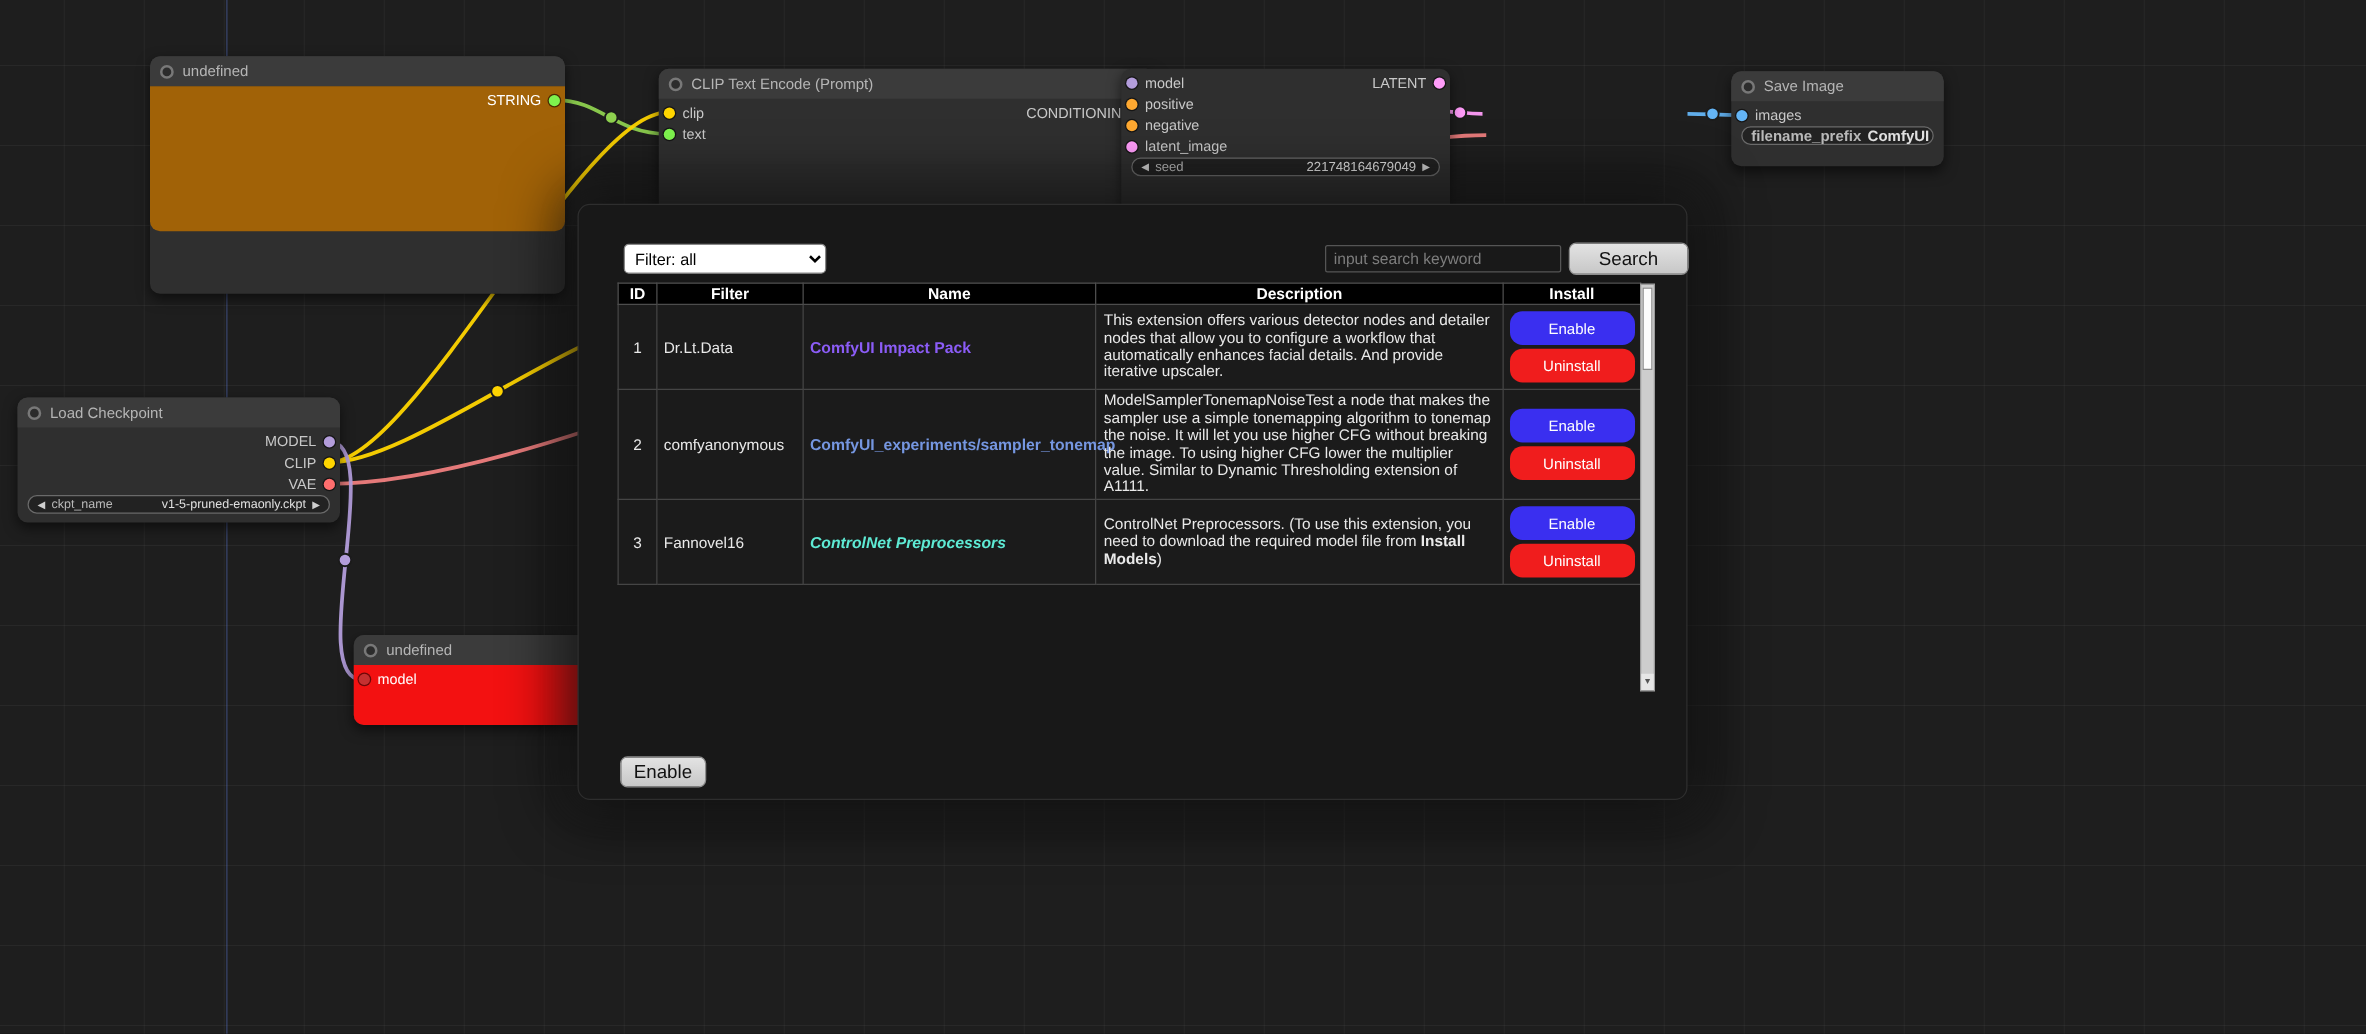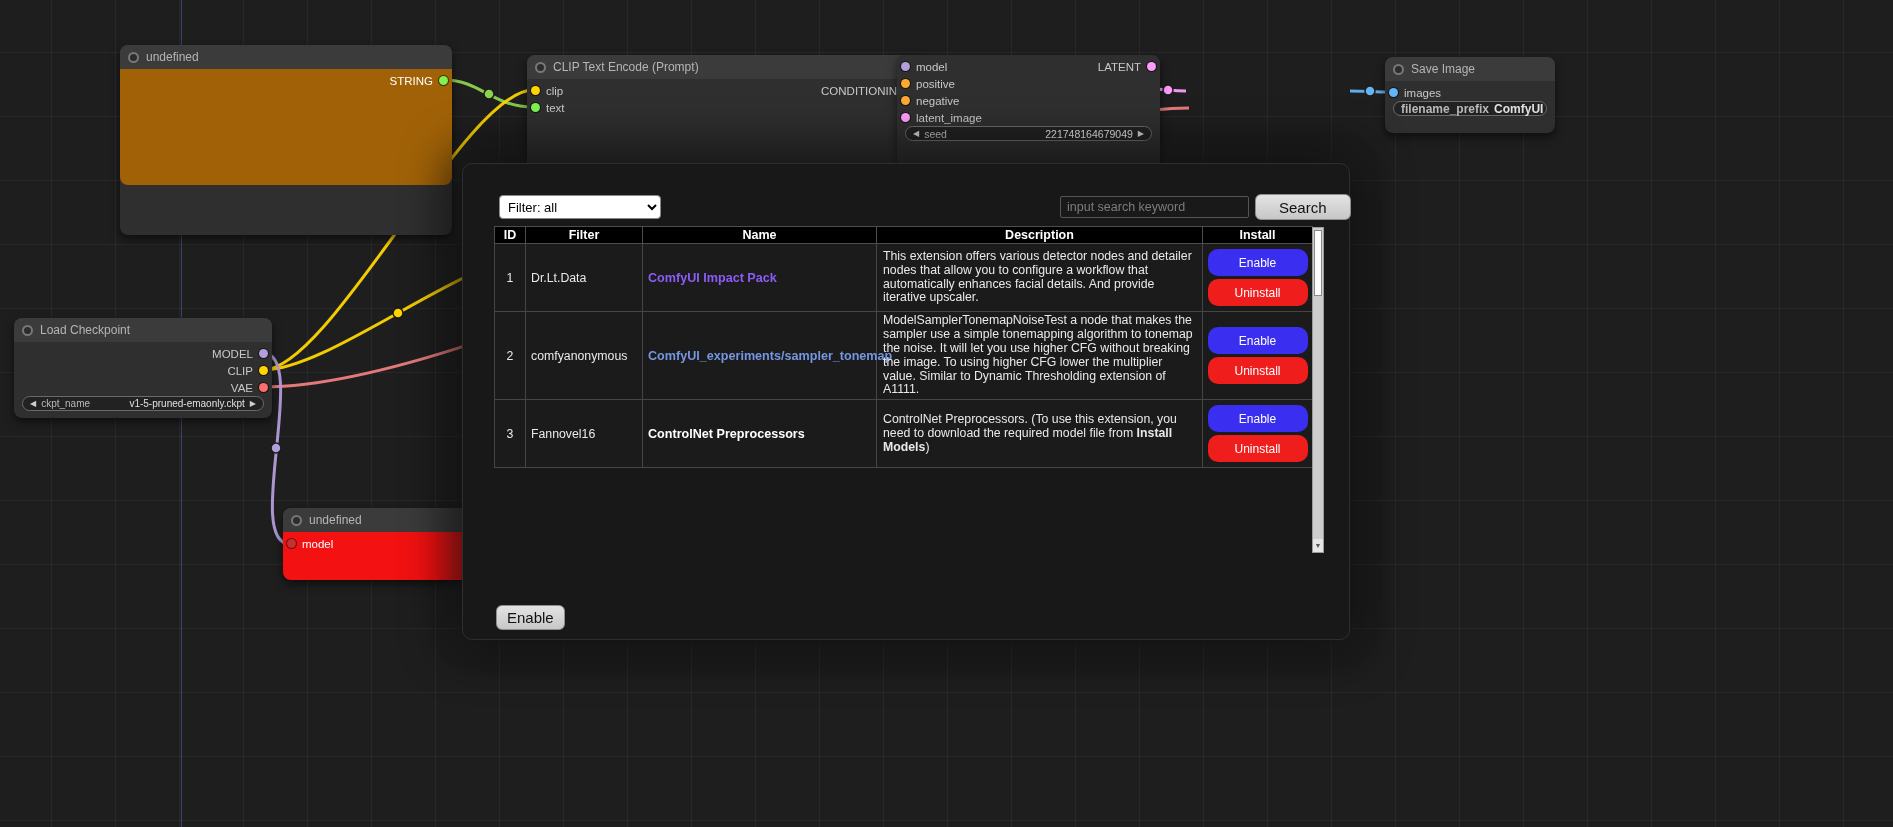--- a/index.html
+++ b/index.html
@@ -303,21 +303,21 @@
             </td>
             <td class="c-install">
               <button class="pill-btn" style="background: rgb(58, 47, 240);">Enable</button>
               <button class="pill-btn" style="background: rgb(240, 29, 29);">Uninstall</button>
             </td>
           </tr>
           <tr style="height:65px;">
             <td class="c-id">3</td>
             <td>Fannovel16</td>
             <td>
-              <a class="ext-link" style="color: #ffffff;">ControlNet Preprocessors</a>
+              <a class="ext-link" style="color: #5eead4; font-style: italic;">ControlNet Preprocessors</a>
             </td>
             <td class="c-desc">
               <span>ControlNet Preprocessors. (To use this extension, you need to download the required model file from </span><b>Install Models</b><span>)</span>
             </td>
             <td class="c-install">
               <button class="pill-btn" style="background: rgb(58, 47, 240);">Enable</button>
               <button class="pill-btn" style="background: rgb(240, 29, 29);">Uninstall</button>
             </td>
           </tr>
         </tbody>

